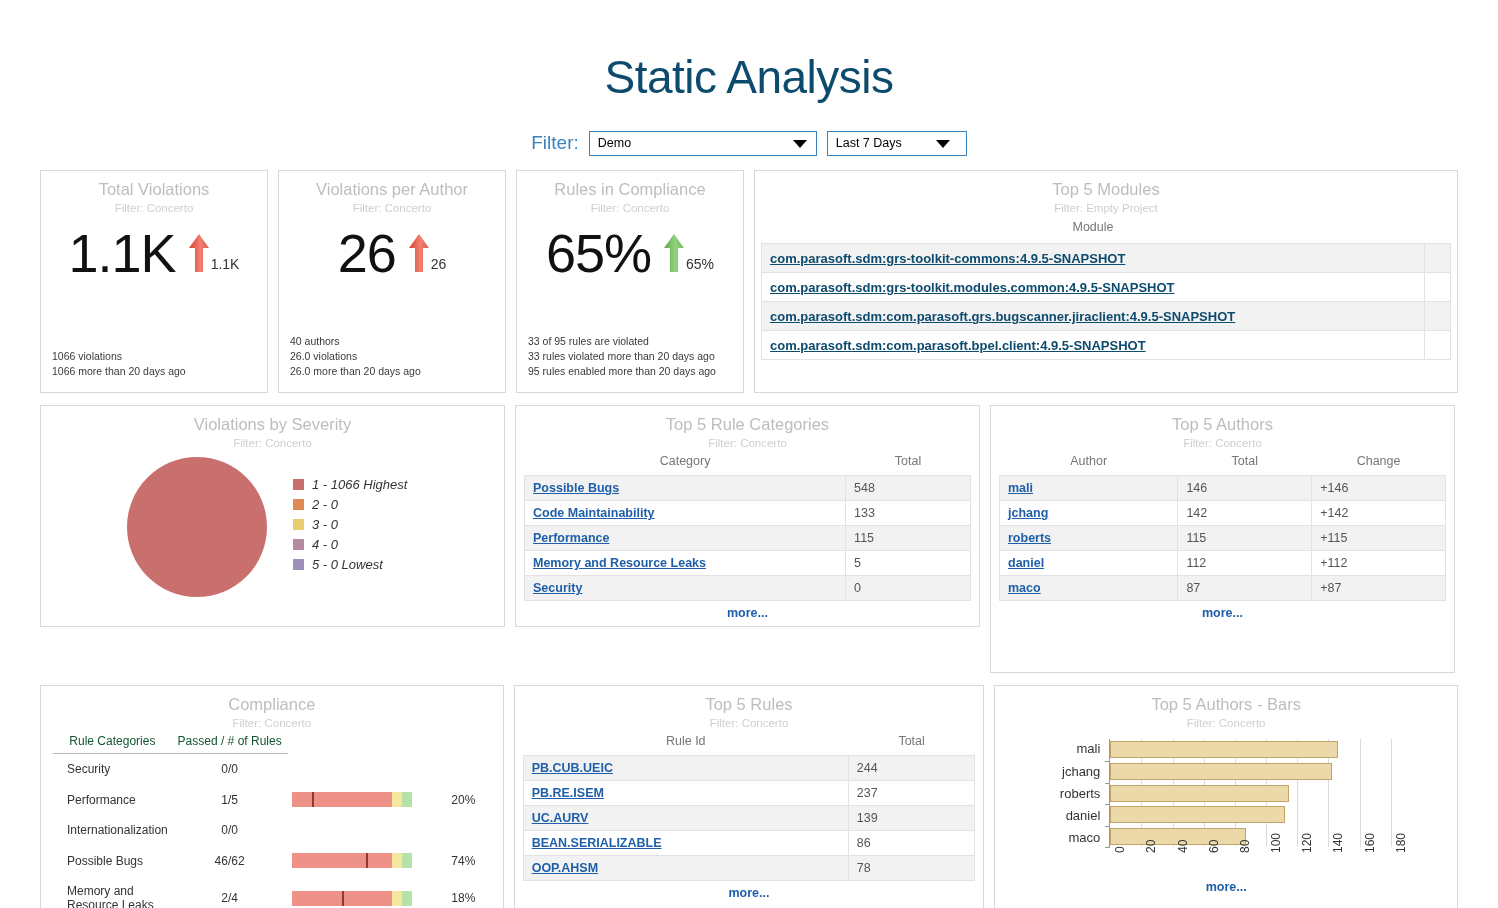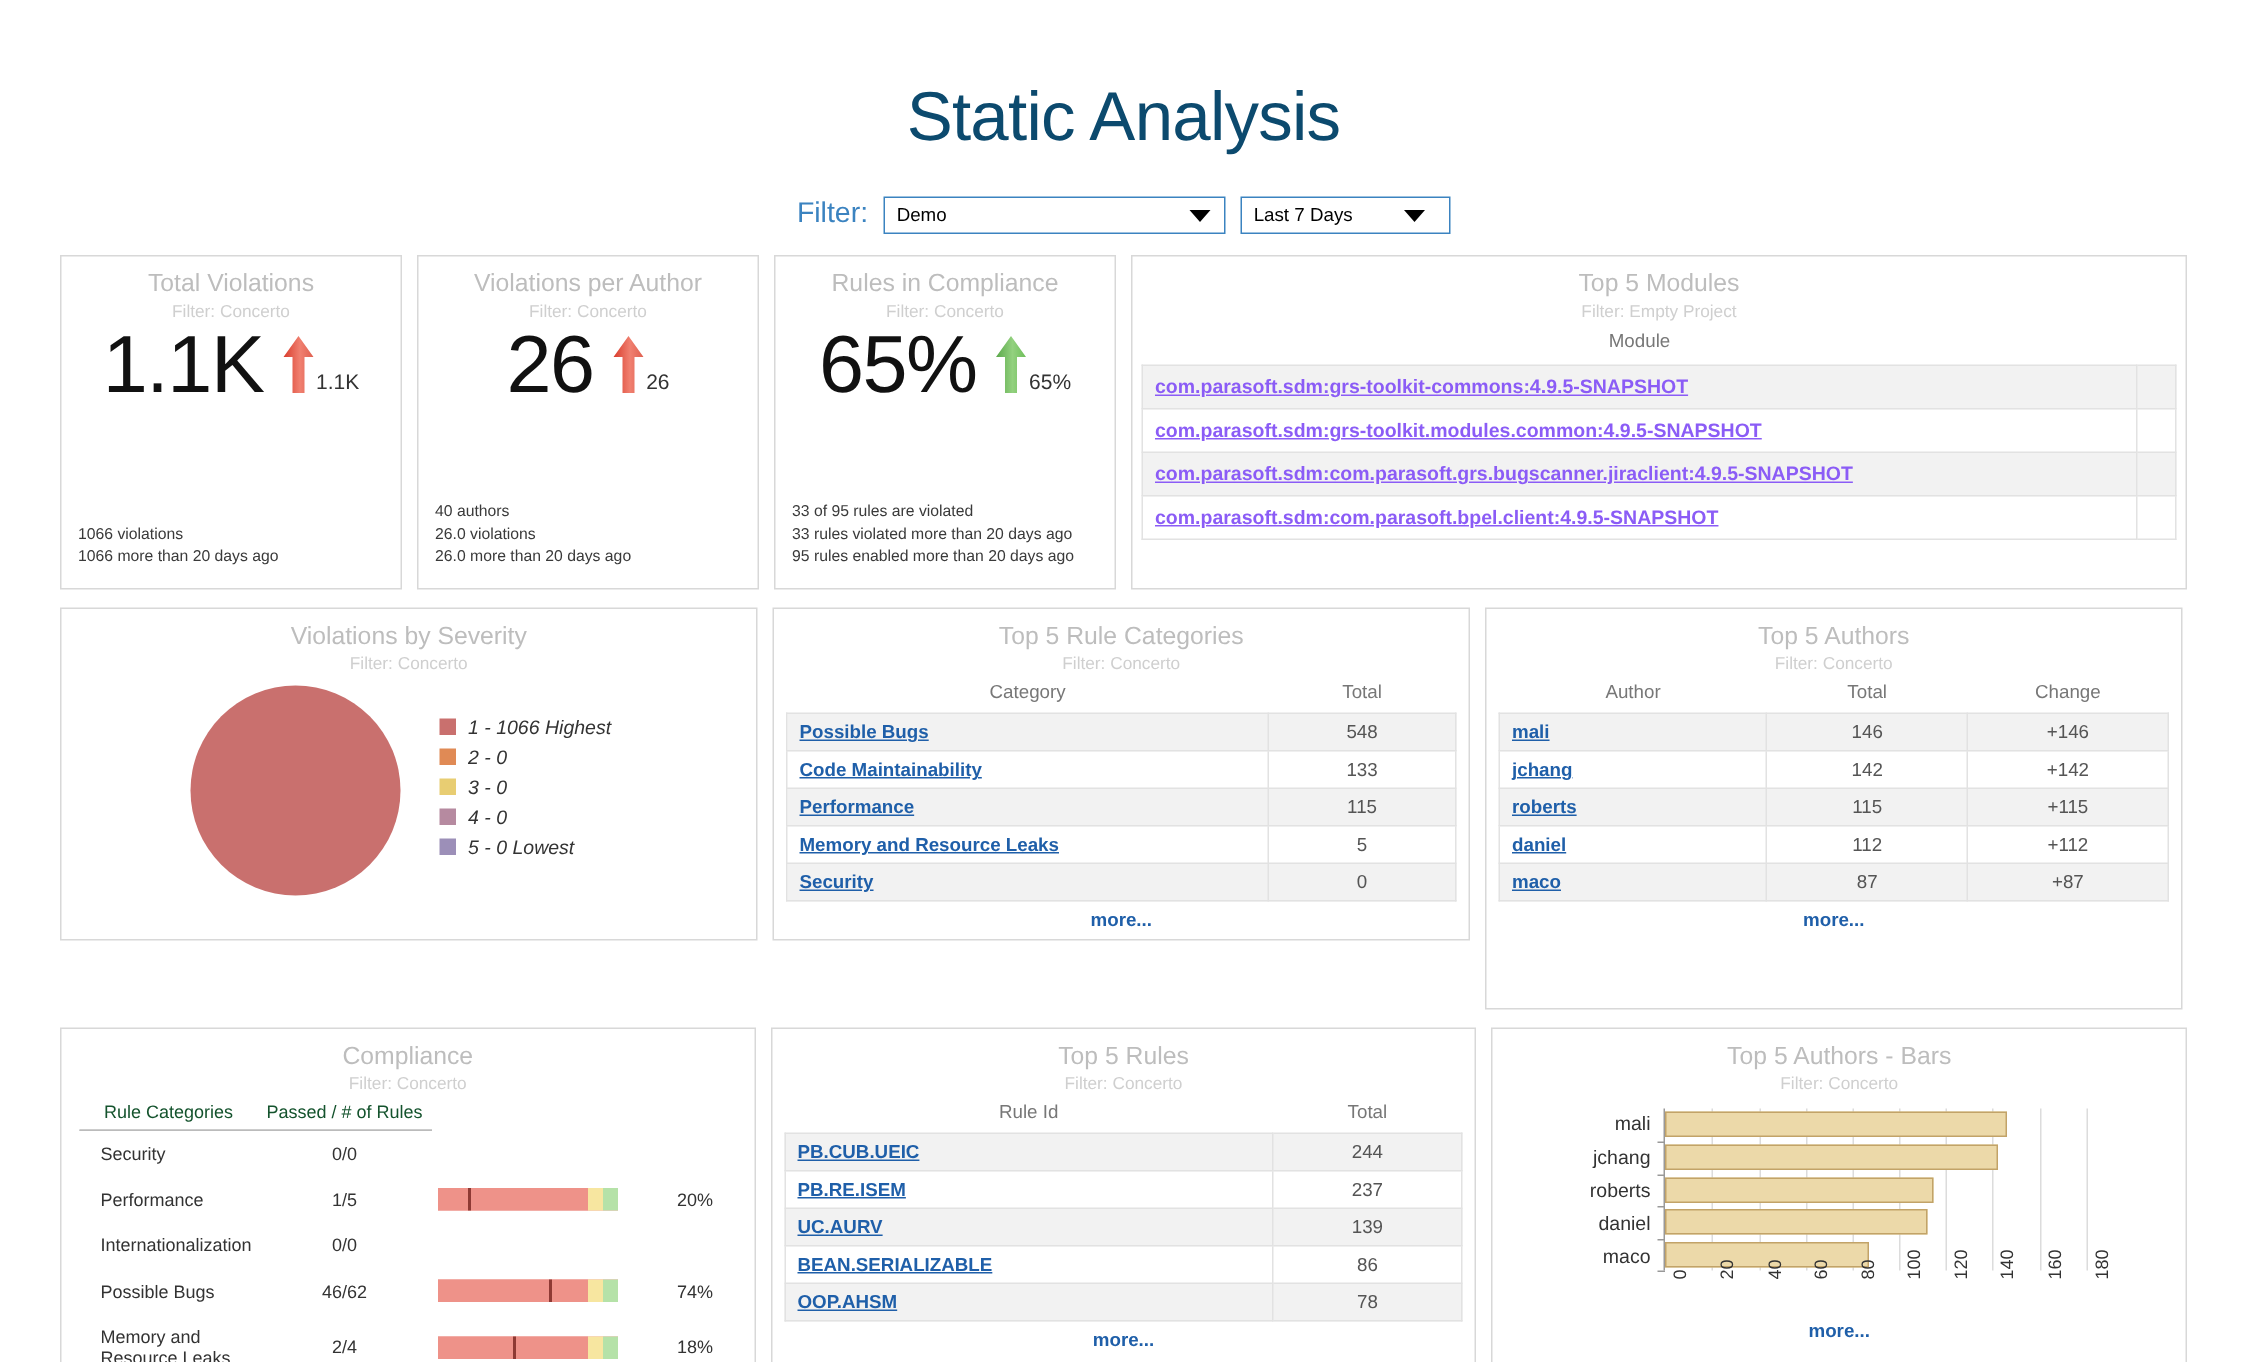--- a/index.html
+++ b/index.html
@@ -80,21 +80,21 @@
     font-size: 11.5px;
     margin-top: 3px;
   }
 
   
   .kpi { height: 223px; }
   .kpi-body {
     display: flex;
     align-items: flex-start;
     justify-content: center;
-    margin-top: 2px;
+    margin-top: 12px;
   }
   .kpi-value {
     font-size: 54px;
     font-weight: 400;
     color: #111;
     line-height: 1;
     letter-spacing: -1px;
     font-family: "Liberation Sans", sans-serif;
   }
   .arrow-wrap { display: flex; align-items: flex-end; margin-left: 12px; margin-top: 6px; }
@@ -126,21 +126,21 @@
   }
   .tbl tr.odd td { background: #f2f2f2; }
   .tbl tr.even td { background: #ffffff; }
   .cell-link {
     color: #1f5fa9;
     text-decoration: underline;
     font-weight: bold;
     font-size: 12.5px;
     cursor: pointer;
   }
-  .num { text-align: center; }
+  .num { text-align: left; }
   .more {
     text-align: center;
     color: #1f5fa9;
     font-weight: bold;
     font-size: 12.5px;
     padding-top: 5px;
     cursor: pointer;
   }
 
   
@@ -153,21 +153,21 @@
   }
   .mod-tbl td {
     border: 1px solid #e2e2e2;
     padding: 4px 8px;
     line-height: 1.25;
   }
   .mod-tbl tr.odd td { background: #f2f2f2; }
   .mod-tbl tr.even td { background: #ffffff; }
   .mod-pad { width: 26px; }
   .mod-link {
-    color: #8b5cf6;
+    color: #0c4a6e;
     text-decoration: underline;
     font-weight: bold;
     font-size: 13px;
     cursor: pointer;
   }
 
   
   .pie-w { width: 465px; height: 222px; }
   .pie-body { display: flex; align-items: center; padding-left: 86px; margin-top: 8px; }
   .pie {

